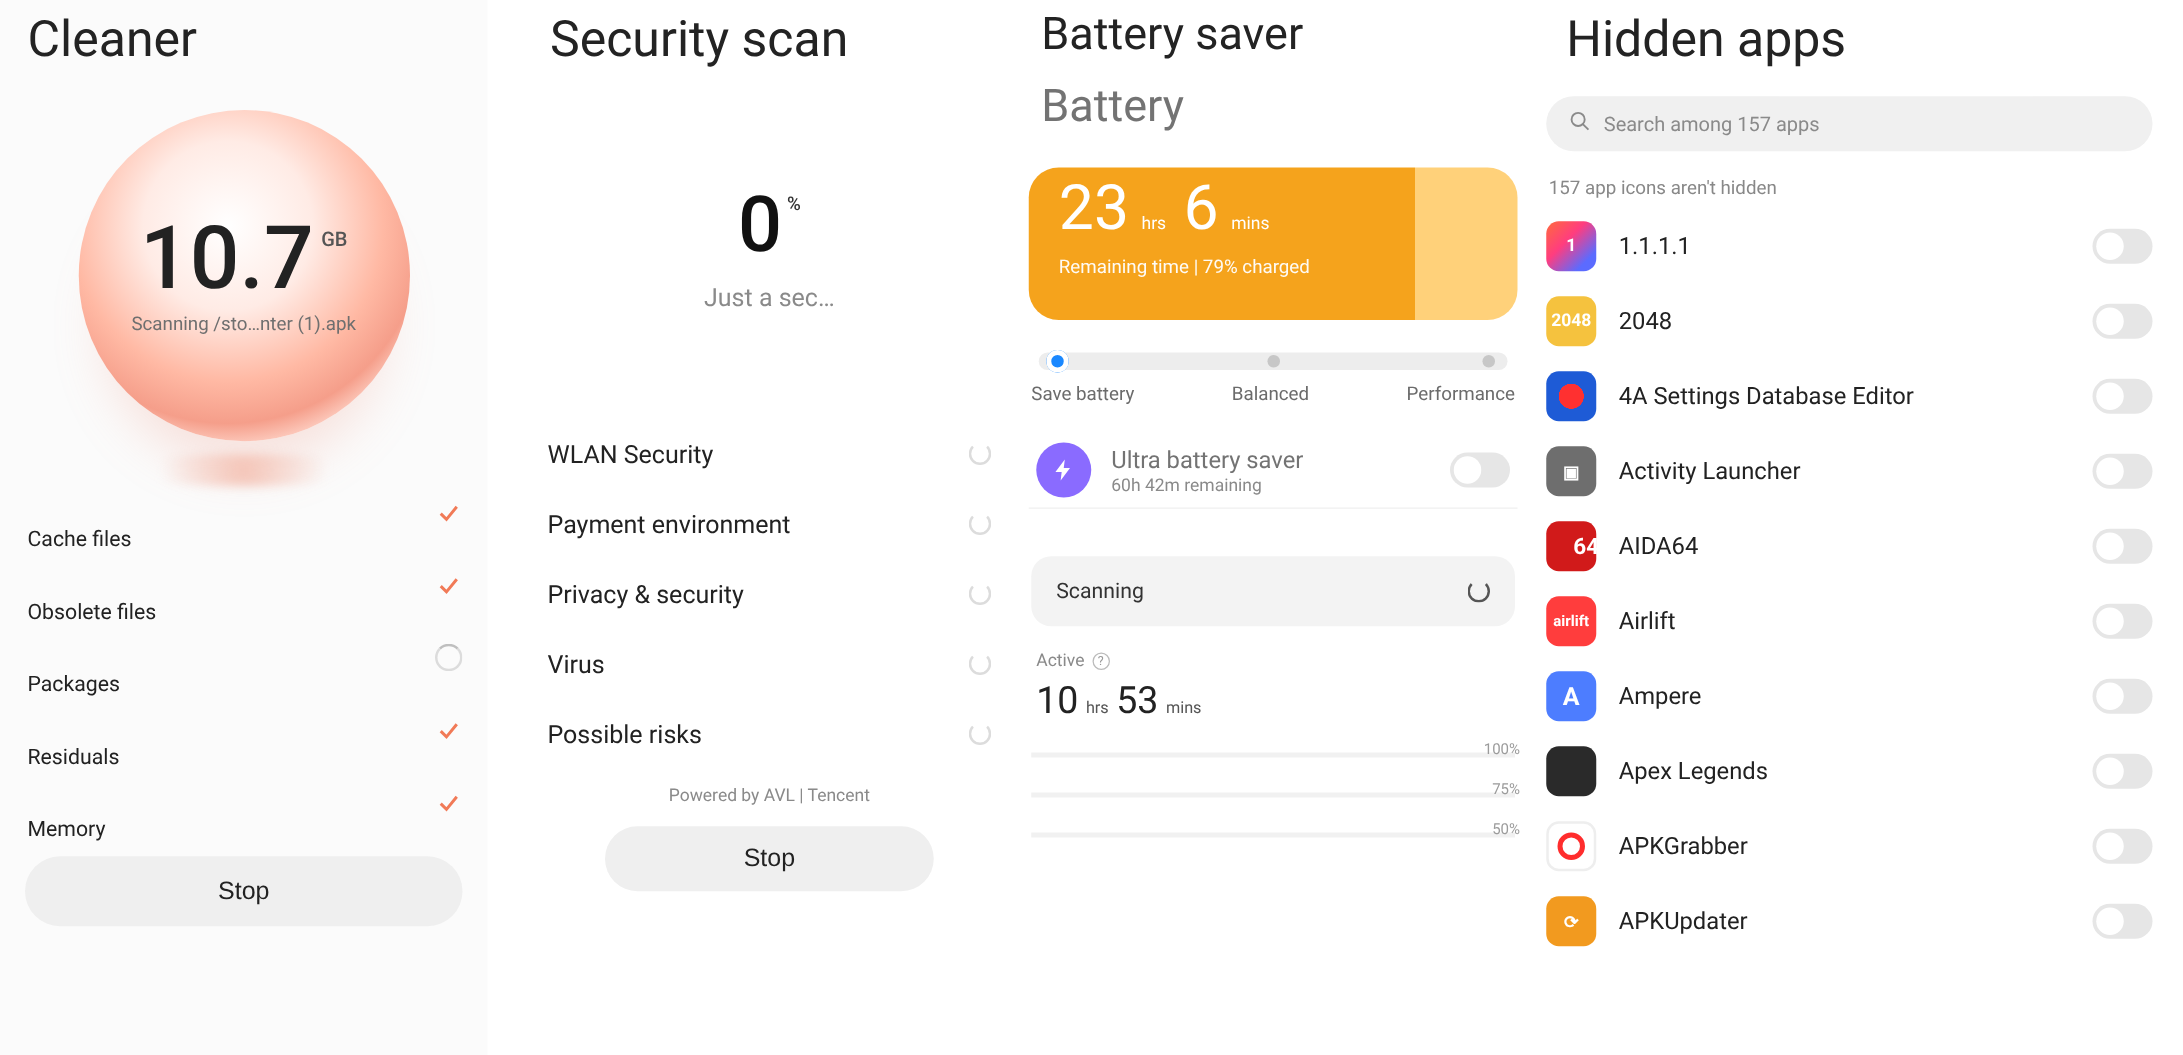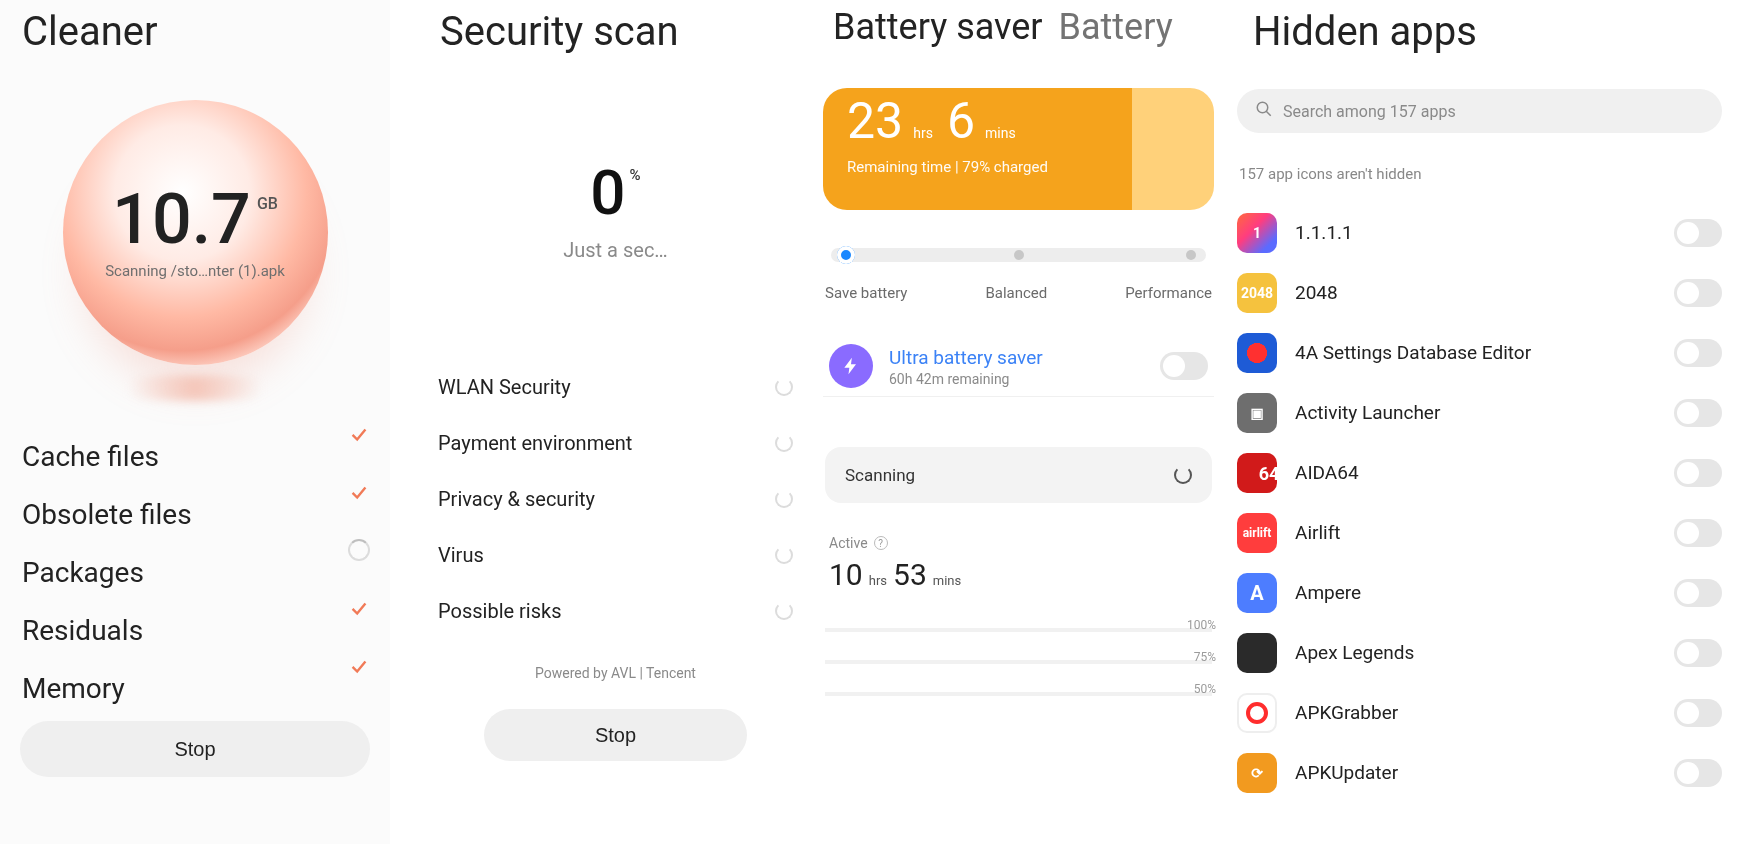--- a/index.html
+++ b/index.html
@@ -8,21 +8,20 @@
     display: flex;
     width: 1746px;
     height: 844px;
     gap: 0;
   }
   .panel {
     display: flex;
     flex-direction: column;
     padding: 0;
     background:#ffffff;
-    gap:12px;
   }
   
   .p1 { width: 390px; padding: 0; background:#fbfbfb; }
   .p2 { width: 395px; padding: 0; margin-left: 28px;}
   .p3 { width: 395px; padding: 0; margin-left: 8px; }
   .p4 { width: 505px; padding: 0; margin-left: 15px; }
 
   
   .page-title { font-size: 40px; font-weight: 400; color:#232323; }
   .p1 .page-title, .p2 .page-title, .p4 .page-title { padding: 8px 20px 10px 22px; }
@@ -40,21 +39,21 @@
     content:""; position:absolute; left:50%; top:100%; transform:translate(-50%,10px);
     width:190px; height:26px; border-radius:50%; background: radial-gradient(circle,#f4c5b8 0%, rgba(244,197,184,0) 70%);
     filter: blur(4px);
   }
   .orb-val { font-size: 70px; font-weight:500; color:#222; display:flex; align-items:flex-start; line-height:1; }
   .orb-unit { font-size: 16px; font-weight:500; color:#555; margin-left:6px; margin-top:12px;}
   .orb-sub { font-size: 15px; color:#6f6f6f; margin-top:8px; }
 
   .cl-list { padding: 6px 20px 0 22px; display:flex; flex-direction:column; }
   .cl-row { display:flex; align-items:center; justify-content:space-between; height:58px; }
-  .cl-label { font-size:28px; color:#222;margin-top:44px; }
+  .cl-label { font-size:17px; color:#222;margin-top:44px; }
   .check-icon { width:22px; height:22px; display:flex; align-items:center; justify-content:center; }
   .check-icon svg { stroke:#f17a57; stroke-width:2.6; fill:none; }
   .spin-icon { width:22px; height:22px; border-radius:50%; border:2.5px solid #dcdcdc; border-top-color:#bfbfbf; }
 
   .big-btn {
     margin: 14px 20px 0 20px; height:56px; border-radius:30px; background:#efefef;
     display:flex; align-items:center; justify-content:center; font-size:20px; color:#222;
     border:none; cursor:pointer;
   }
 
@@ -66,21 +65,21 @@
 
   .sec-list { padding: 0 20px; display:flex; flex-direction:column; }
   .sec-row { display:flex; align-items:center; justify-content:space-between; height:56px; }
   .sec-label { font-size:20px; color:#222; }
   .sec-spinner { width:18px; height:18px; border-radius:50%; border:2px solid #dcdcdc; border-top-color:#fff; }
   .powered { text-align:center; font-size:14px; color:#8a8a8a; margin-top:14px; }
 
   .sec-btn { margin: 16px 66px 0 66px; height:52px; border-radius:30px; background:#efefef; display:flex; align-items:center; justify-content:center; font-size:20px; color:#222; border:none; cursor:pointer; }
 
   
-  .p3-head { display:flex; align-items:baseline; gap:16px; padding: 6px 10px 10px 12px; }
+  .p3-head { display:flex; align-items:baseline; gap:16px; padding: 6px 10px 10px 12px; flex-direction: column; }
   .p3-head .tab { font-size:36px; color:#232323; }
   .p3-head .tab.dim { color:#737373; }
 
   .batt-card {
     margin: 18px 2px 0 2px; height: 122px; border-radius:24px; overflow:hidden; position:relative;
     background: linear-gradient(90deg, #f5a31c 0%, #f5a31c 79%, #ffd17a 79%, #ffd17a 100%);
     padding: 8px 24px; color:#fff;
   }
   .batt-time { display:flex; align-items:baseline; gap:6px; }
   .batt-h { font-size:50px; font-weight:400; line-height:1;}
@@ -93,21 +92,21 @@
   .mode-dot { position:absolute; top:50%; transform:translate(-50%,-50%); width:10px; height:10px; border-radius:50%; background:#c7c7c7;}
   .mode-dot.sel { width:18px; height:18px; background:#1a88ff; box-shadow:0 0 0 4px #fff inset;}
   .mode-labels { display:flex; justify-content:space-between; margin:10px 4px 0 4px; font-size:15px; color:#6b6b6b;}
   .mode-labels span:first-child{ text-align:left; }
   .mode-labels span:last-child{ text-align:right; }
 
   .ubs-row { margin: 22px 2px 0 2px; display:flex; align-items:center; gap:16px; padding: 8px 6px; border-bottom:1px solid #f0f0f0;}
   .ubs-icon { width:44px; height:44px; border-radius:50%; background:#8a6bff; display:flex; align-items:center; justify-content:center; }
   .ubs-icon svg { fill:#fff; }
   .ubs-txt { flex:1; display:flex; flex-direction:column;}
-  .ubs-title{ font-size:19px; color:#3b82f6;}
+  .ubs-title{ font-size:19px; color:#737373;}
   .ubs-sub{ font-size:14px; color:#8a8a8a; margin-top:2px;}
   .tog { width:48px; height:28px; border-radius:14px; background:#e6e6e6; position:relative;}
   .tog::after{ content:""; position:absolute; left:3px; top:3px; width:22px; height:22px; border-radius:50%; background:#fff;}
 
   .scan-row{ margin: 38px 4px 0 4px; height:56px; border-radius:16px; background:#f3f3f3; display:flex; align-items:center; justify-content:space-between; padding:0 20px; font-size:17px; color:#333;}
   .scan-spinner{ width:18px; height:18px; border-radius:50%; border:2.5px solid #555; border-top-color:transparent;}
 
   .active-block{ margin: 20px 8px 0 8px;}
   .active-lbl{ font-size:14px; color:#8a8a8a; display:flex; align-items:center; gap:6px;}
   .qmark{ width:14px; height:14px; border-radius:50%; border:1px solid #bbb; font-size:10px; display:flex; align-items:center; justify-content:center; color:#999;}

